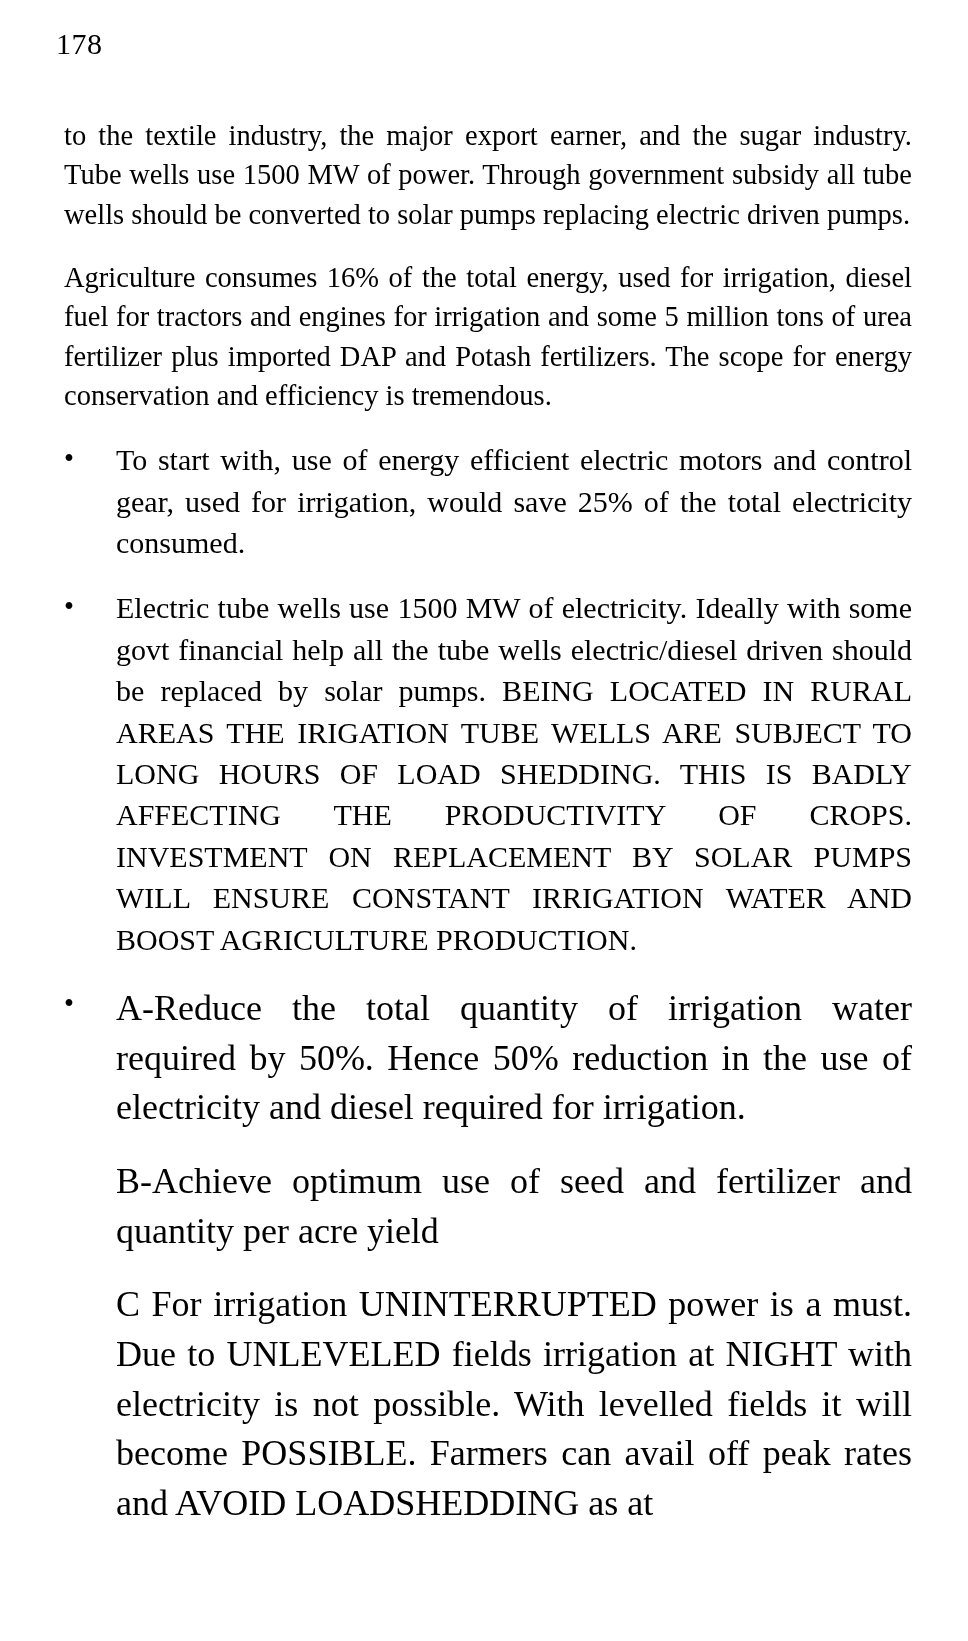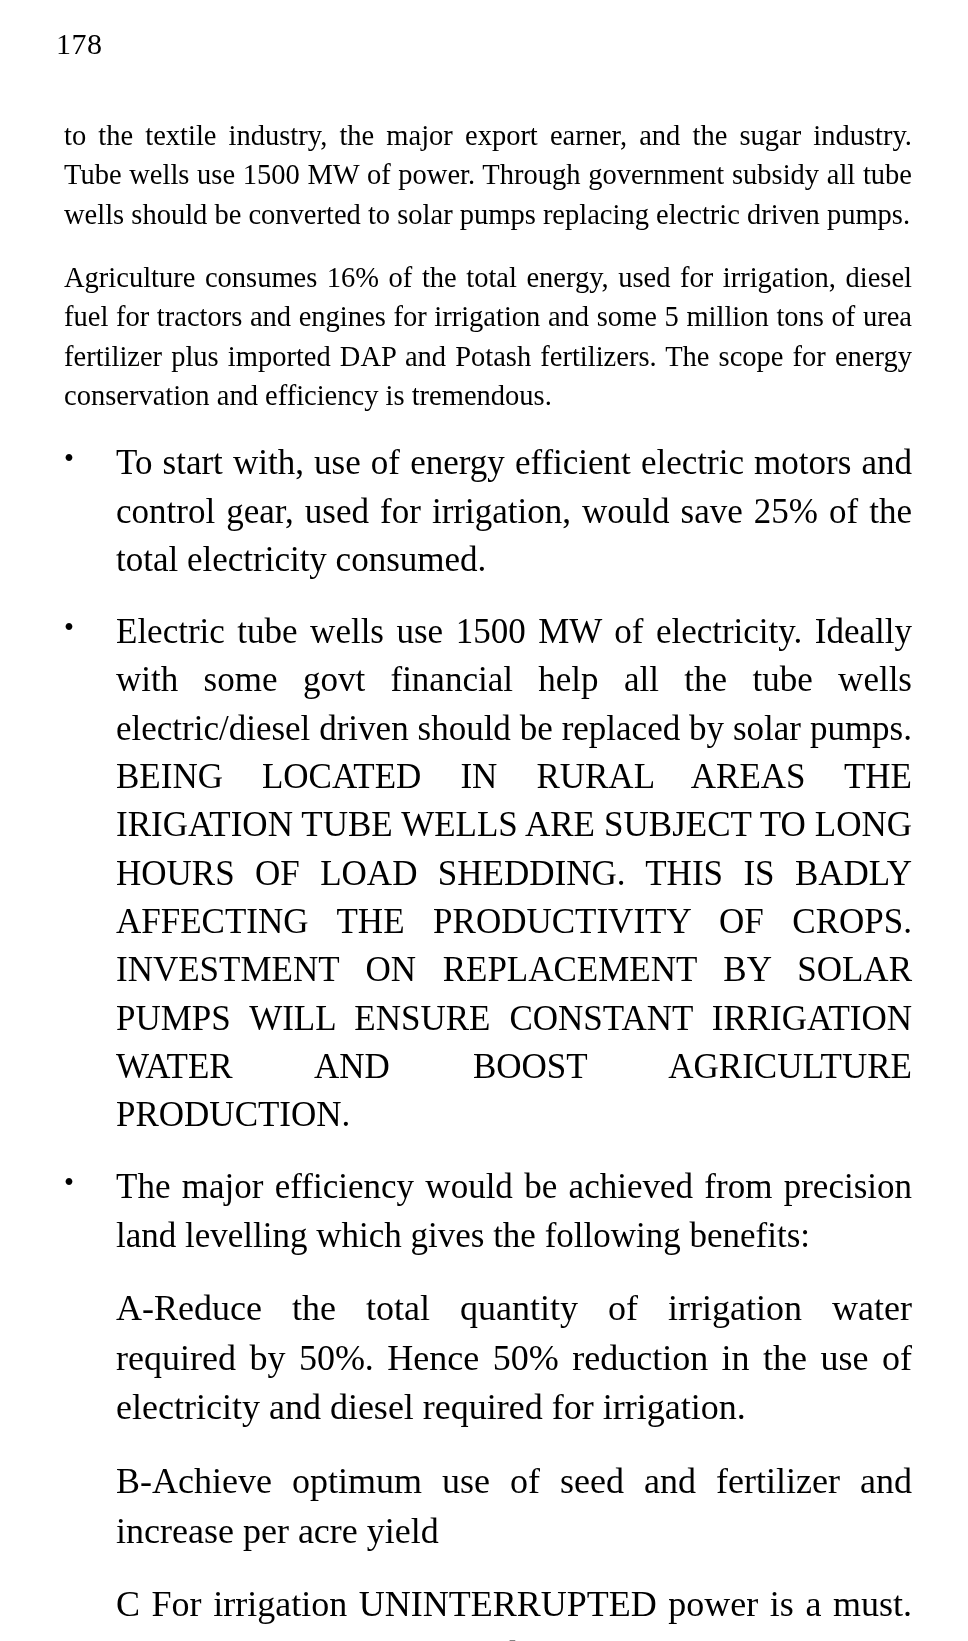--- a/index.html
+++ b/index.html
@@ -45,21 +45,21 @@
     margin-bottom: 24px;
   }
   .bullet-mark {
     position: absolute;
     left: 8px;
     top: 0;
     font-size: 28.5px;
     line-height: 1.38;
   }
   .bullet-text {
-    font-size: 35px;
+    font-size: 30px;
     line-height: 1.38;
     text-align: justify;
     text-justify: inter-word;
     margin: 0;
   }
   .sub-para {
     font-size: 36px;
     line-height: 1.38;
     text-align: justify;
     text-justify: inter-word;
@@ -87,21 +87,20 @@
       <p class="bullet-text">To start with, use of energy efficient electric motors and control gear, used for irrigation, would save 25% of the total electricity consumed.</p>
     </li>
 
     <li class="bullet-item">
       <span class="bullet-mark">•</span>
       <p class="bullet-text">Electric tube wells use 1500 MW of electricity. Ideally with some govt financial help all the tube wells electric/diesel driven should be replaced by solar pumps. BEING LOCATED IN RURAL AREAS THE IRIGATION TUBE WELLS ARE SUBJECT TO LONG HOURS OF LOAD SHEDDING. THIS IS BADLY AFFECTING THE PRODUCTIVITY OF CROPS. INVESTMENT ON REPLACEMENT BY SOLAR PUMPS WILL ENSURE CONSTANT IRRIGATION WATER AND BOOST AGRICULTURE PRODUCTION.</p>
     </li>
 
     <li class="bullet-item">
       <span class="bullet-mark">•</span>
-      <p class="bullet-text">The major efficiency would be achieved from precision land levelling which gives the following benefits:</p>
       <p class="sub-para">A-Reduce the total quantity of irrigation water required by 50%. Hence 50% reduction in the use of electricity and diesel required for irrigation.</p>
-      <p class="sub-para">B-Achieve optimum use of seed and fertilizer and increase per acre yield</p>
+      <p class="sub-para">B-Achieve optimum use of seed and fertilizer and quantity per acre yield</p>
       <p class="sub-para last">C For irrigation UNINTERRUPTED power is a must. Due to UNLEVELED fields irrigation at NIGHT with electricity is not possible. With levelled fields it will become POSSIBLE. Farmers can avail off peak rates and AVOID LOADSHEDDING as at</p>
     </li>
 
   </ul>
 
 </div>
 
 </body></html>

